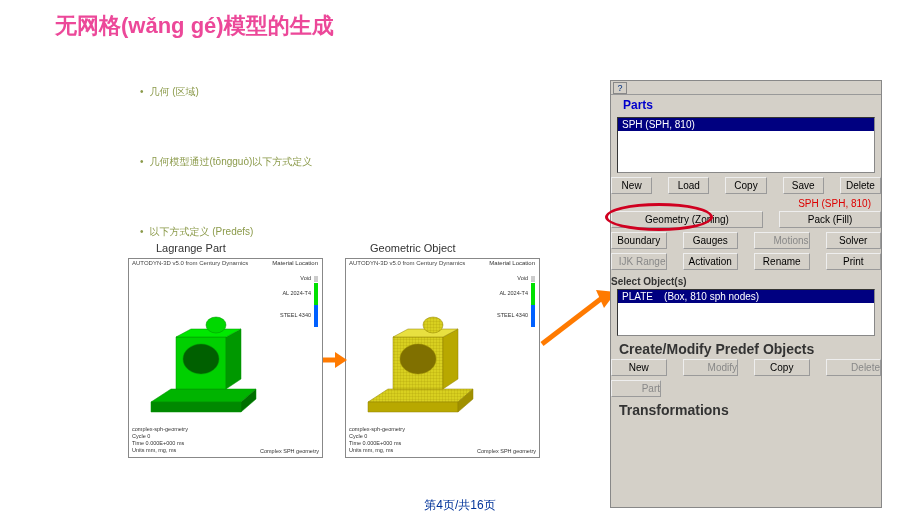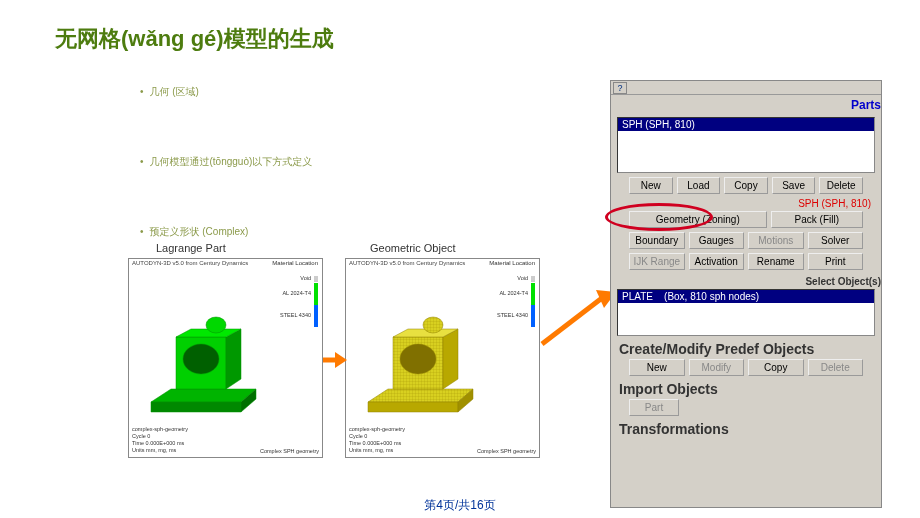--- a/index.html
+++ b/index.html
@@ -6,25 +6,25 @@
   body {
     width: 920px;
     height: 518px;
     background: #ffffff;
     font-family: "Microsoft YaHei", Arial, sans-serif;
     position: relative;
     overflow: hidden;
   }
   .slide-title {
     position: absolute;
-    top: 24px;
+    top: 11px;
     left: 55px;
     font-size: 22px;
     font-weight: bold;
-    color: #4d7c0f;
+    color: #ec4899;
   }
   .bullet {
     position: absolute;
     left: 140px;
     font-size: 10px;
     color: #8b9a4a;
   }
   .bullet-dot {
     color: #8b9a4a;
     margin-right: 6px;
@@ -122,69 +122,69 @@
     height: 12px;
     background: #d4d0c8;
     border: 1px solid #888;
     font-size: 9px;
     text-align: center;
     line-height: 10px;
     color: #003080;
     margin-left: 2px;
   }
   .panel-heading {
-    text-align: right;
+    text-align: left;
     color: #0000cc;
     font-weight: bold;
     font-size: 12px;
-    padding: 3px 0;
+    padding: 3px 12px;
   }
   .listbox {
     background: #fff;
     border: 1px inset #888;
     margin: 2px 6px;
     font-size: 10px;
   }
   .list-item-sel {
     background: #000080;
     color: #fff;
     padding: 1px 4px;
   }
   .btn-row {
     display: flex;
-    gap: 4px;
-    padding: 2px 18px;
+    gap: 16px;
+    padding: 2px 0;
   }
   .btn {
     flex: 1;
     background: #d4d0c8;
     border: 1px outset #eee;
     font-size: 10px;
     text-align: center;
     padding: 2px 0;
     color: #000;
   }
-  .btn.disabled { color: #888; }
+  .btn.disabled { color: #888; text-align: right; }
   .ghost-label {
     color: #d00;
     font-size: 10px;
     text-align: right;
     padding-right: 10px;
     margin-top: 2px;
   }
   .ellipse {
     position: absolute;
     border: 3px solid #d00020;
     border-radius: 50%;
     width: 108px;
     height: 28px;
     pointer-events: none;
   }
   .section-label {
-    text-align: right;
+    text-align: left;
     font-size: 10px;
     font-weight: bold;
     color: #333;
     padding-top: 4px;
   }
   .sub-label {
     font-size: 14px;
     font-weight: bold;
     color: #333;
     padding-left: 8px;
@@ -204,21 +204,21 @@
     pointer-events: none;
   }
 </style>
 </head>
 <body>
 
 <div class="slide-title">无网格(wǎng gé)模型的生成</div>
 
 <div class="bullet bullet1"><span class="bullet-dot">•</span><span>几何 (区域)</span></div>
 <div class="bullet bullet2"><span class="bullet-dot">•</span><span>几何模型通过(tōngguò)以下方式定义</span></div>
-<div class="bullet bullet3"><span class="bullet-dot">•</span><span>预定义形状 (Complex)</span></div>
+<div class="bullet bullet3"><span class="bullet-dot">•</span><span>以下方式定义 (Predefs)</span></div>
 
 <div class="fig-label fig-label-left">Lagrange Part</div>
 <div class="fig-label fig-label-right">Geometric Object</div>
 
 <div class="fig-box fig-left">
   <div class="fig-header">AUTODYN-3D v5.0 from Century Dynamics</div>
   <div class="fig-material">Material Location</div>
   <div class="legend">
     <div><span>Void</span><span class="legend-swatch" style="background:#ccc;height:6px;"></span></div>
     <div><span>AL 2024-T4</span><span class="legend-swatch" style="background:#00e000;"></span></div>
@@ -329,20 +329,19 @@
       <span>(Box, 810 sph nodes)</span>
     </div>
   </div>
   <div class="sub-label">Create/Modify Predef Objects</div>
   <div class="btn-row">
     <div class="btn">New</div>
     <div class="btn disabled">Modify</div>
     <div class="btn">Copy</div>
     <div class="btn disabled">Delete</div>
   </div>
-  <div class="sub-label">Import Objects</div>
   <div class="btn-row">
     <div class="btn disabled" style="flex:0 0 50px;">Part</div>
   </div>
   <div class="sub-label">Transformations</div>
 </div>
 
 <div class="pager">第4页/共16页</div>
 
 </body></html>

